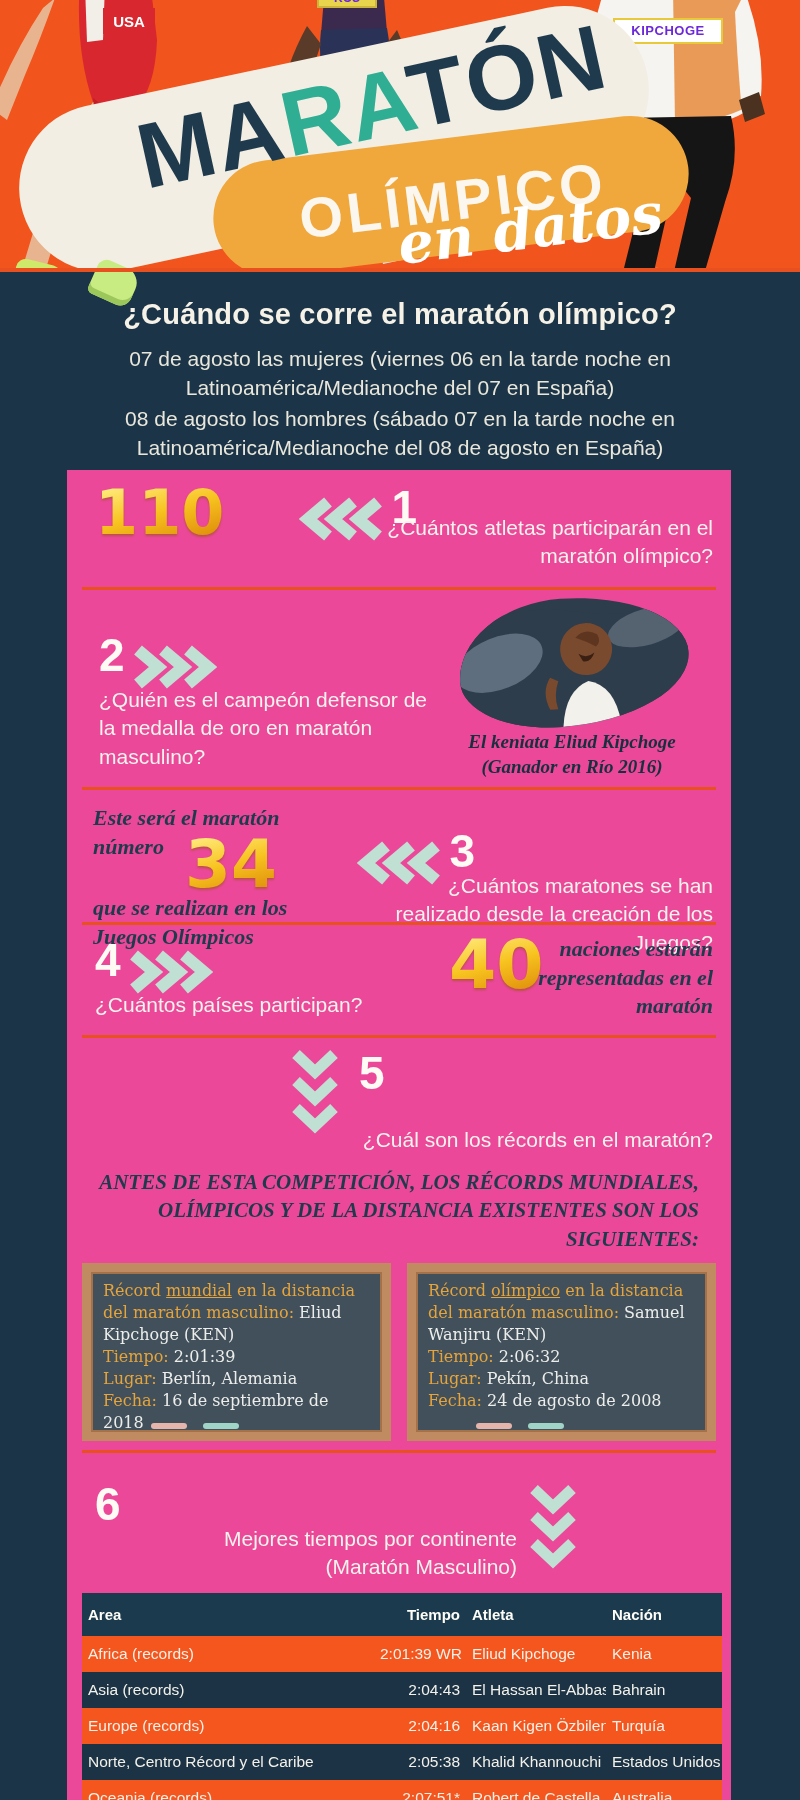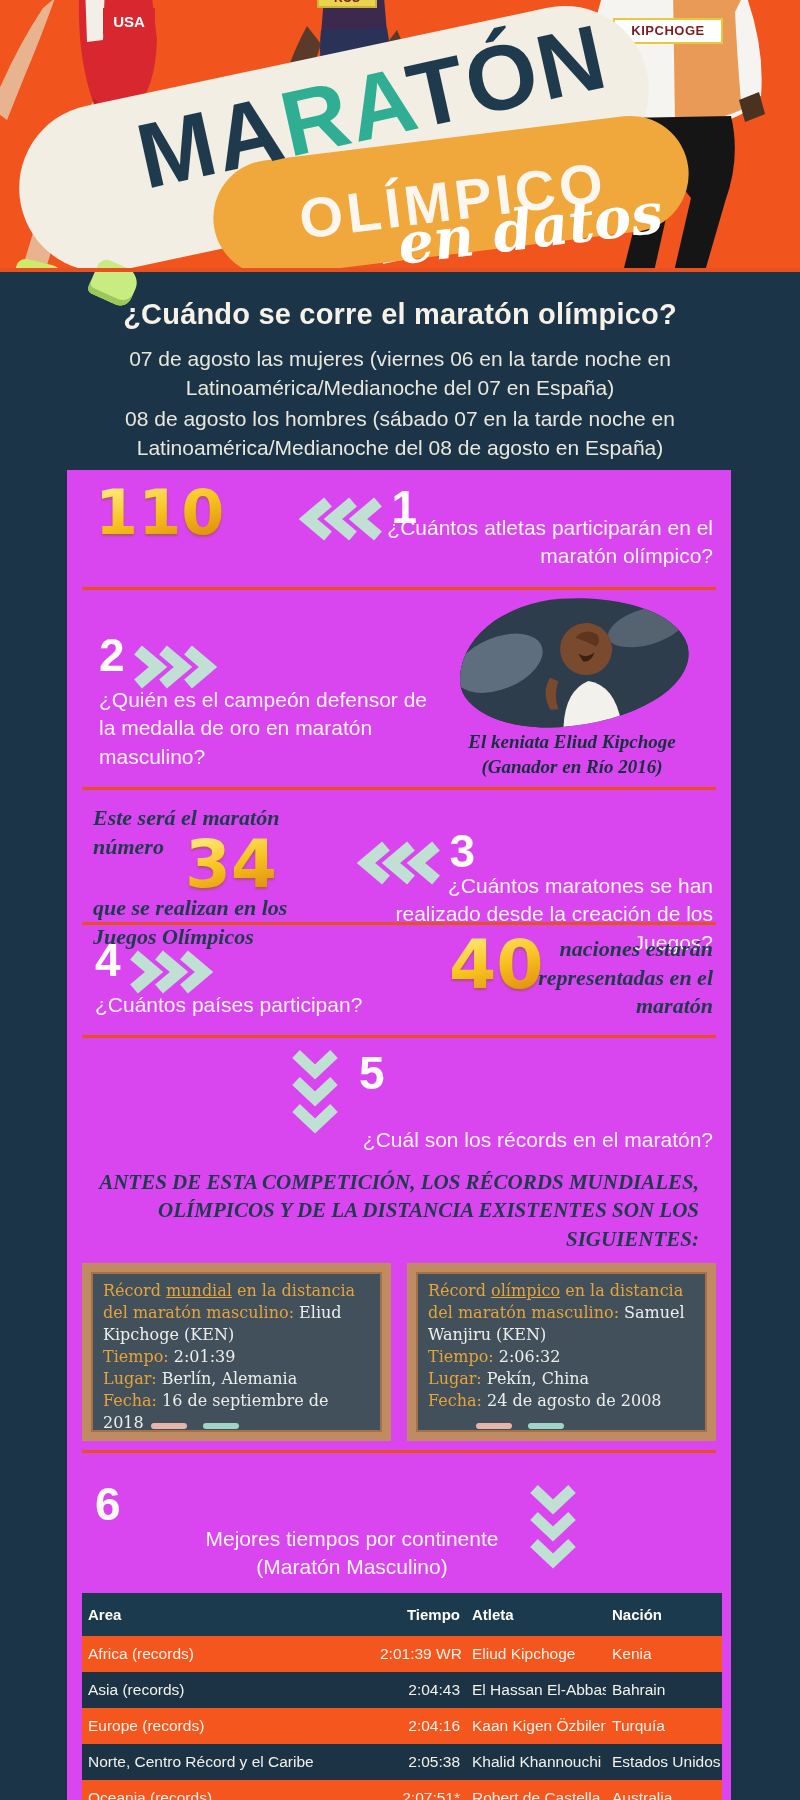--- a/index.html
+++ b/index.html
@@ -37,38 +37,38 @@
     transform:rotate(-7deg); z-index:4;
     font-size:56px; font-weight:900; letter-spacing:4px; color:#FBF7EE; white-space:nowrap;
   }
   .hero-tagline{
     position:absolute; left:380px; top:195px; width:300px; text-align:center;
     transform:rotate(-7deg); z-index:5;
     font-family:"DejaVu Serif", serif; font-style:italic; font-weight:bold;
     font-size:56px; color:#FFFFFF; white-space:nowrap;
   }
   .bib{
-    position:absolute; background:#fff; border:2px solid #E8C93A; color:#7f1d1d;
+    position:absolute; background:#fff; border:2px solid #E8C93A; color:#6d28d9;
     font-weight:bold; text-align:center; z-index:2;
   }
   .shoe-overflow{
     position:absolute; left:92px; top:264px; width:44px; height:38px; z-index:6;
     background:#C9EC82; border-radius:10px 16px 12px 6px; transform:rotate(24deg);
     box-shadow:inset 0 -6px 0 #9CC75B;
   }
 
   
   .intro{ position:relative; padding:26px 60px 0 60px; text-align:center; z-index:2; }
   .intro h1{ font-size:29px; font-weight:bold; color:#F6F2E8; letter-spacing:.2px; }
   .intro p{ margin-top:14px; font-size:21px; line-height:1.38; color:#E9E7DC; }
 
   
   .card{
     position:absolute; left:67px; top:470px; width:664px; height:1330px;
-    background:#d946ef; overflow:hidden;
+    background:#ec4899; overflow:hidden;
   }
   .divider{ border:0; height:3px; background:#E8501F; margin:0 15px; }
 
   .q-text{ color:#F5F3EC; font-size:21px; line-height:1.35; }
   .q-num{ color:#FDFBF4; font-size:46px; font-weight:900; line-height:1; }
   .chev{ display:inline-block; vertical-align:middle; }
   .chev path{ fill:none; stroke:#BFE0D2; stroke-width:12; }
   .chev-down path{ fill:none; stroke:#BFE0D2; stroke-width:11; }
 
   .balloon{
@@ -138,21 +138,21 @@
   .board .gold{ color:#E6A43C; }
   .board .gold u{ text-decoration:underline; }
   .board .white{ color:#EDEEEC; }
   .chalk{ position:absolute; bottom:3px; height:6px; width:36px; border-radius:3px; }
   .chalk.pink{ left:60px; background:#E5B5AC; }
   .chalk.teal{ left:112px; background:#9FD4C6; }
 
   
   .s6{ position:relative; height:331px; padding-top:0; }
   .s6 .q-num{ position:absolute; left:28px; top:28px; }
-  .s6 .label{ position:absolute; left:120px; top:72px; width:330px; text-align:center; }
+  .s6 .label{ position:absolute; left:120px; top:72px; width:330px; text-align:right; }
   .s6 .marker-down{ position:absolute; left:460px; top:30px; }
 
   table.continents{
     position:absolute; left:15px; top:140px; width:640px;
     border-collapse:collapse; font-size:15.5px; color:#F3F1EA;
     table-layout:fixed;
   }
   table.continents th{
     background:#1B3A4D; color:#FDFCF6; font-weight:bold; text-align:left;
     height:43px; padding:0 6px; font-size:15px;

